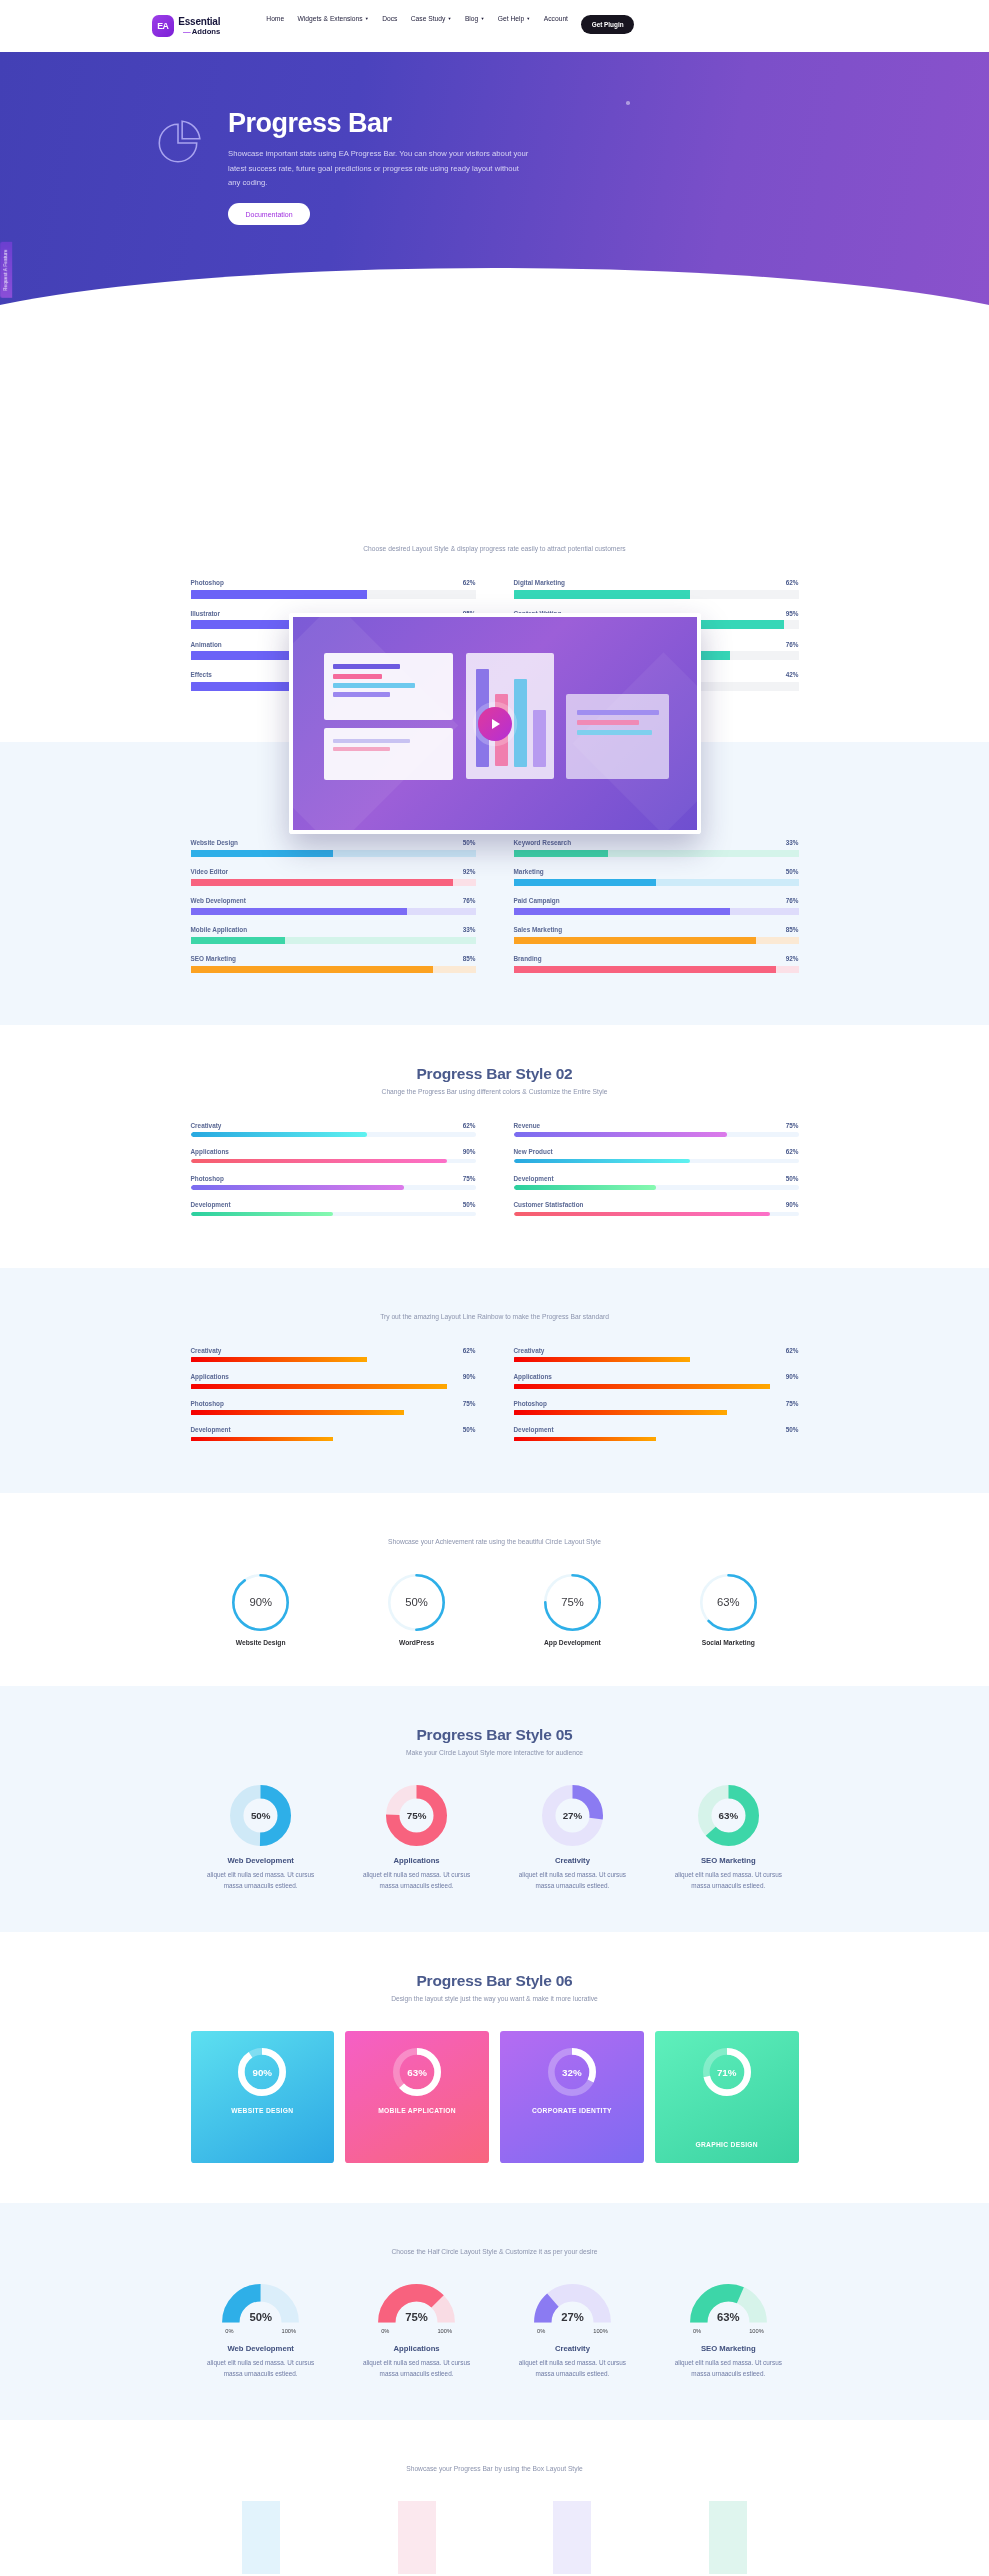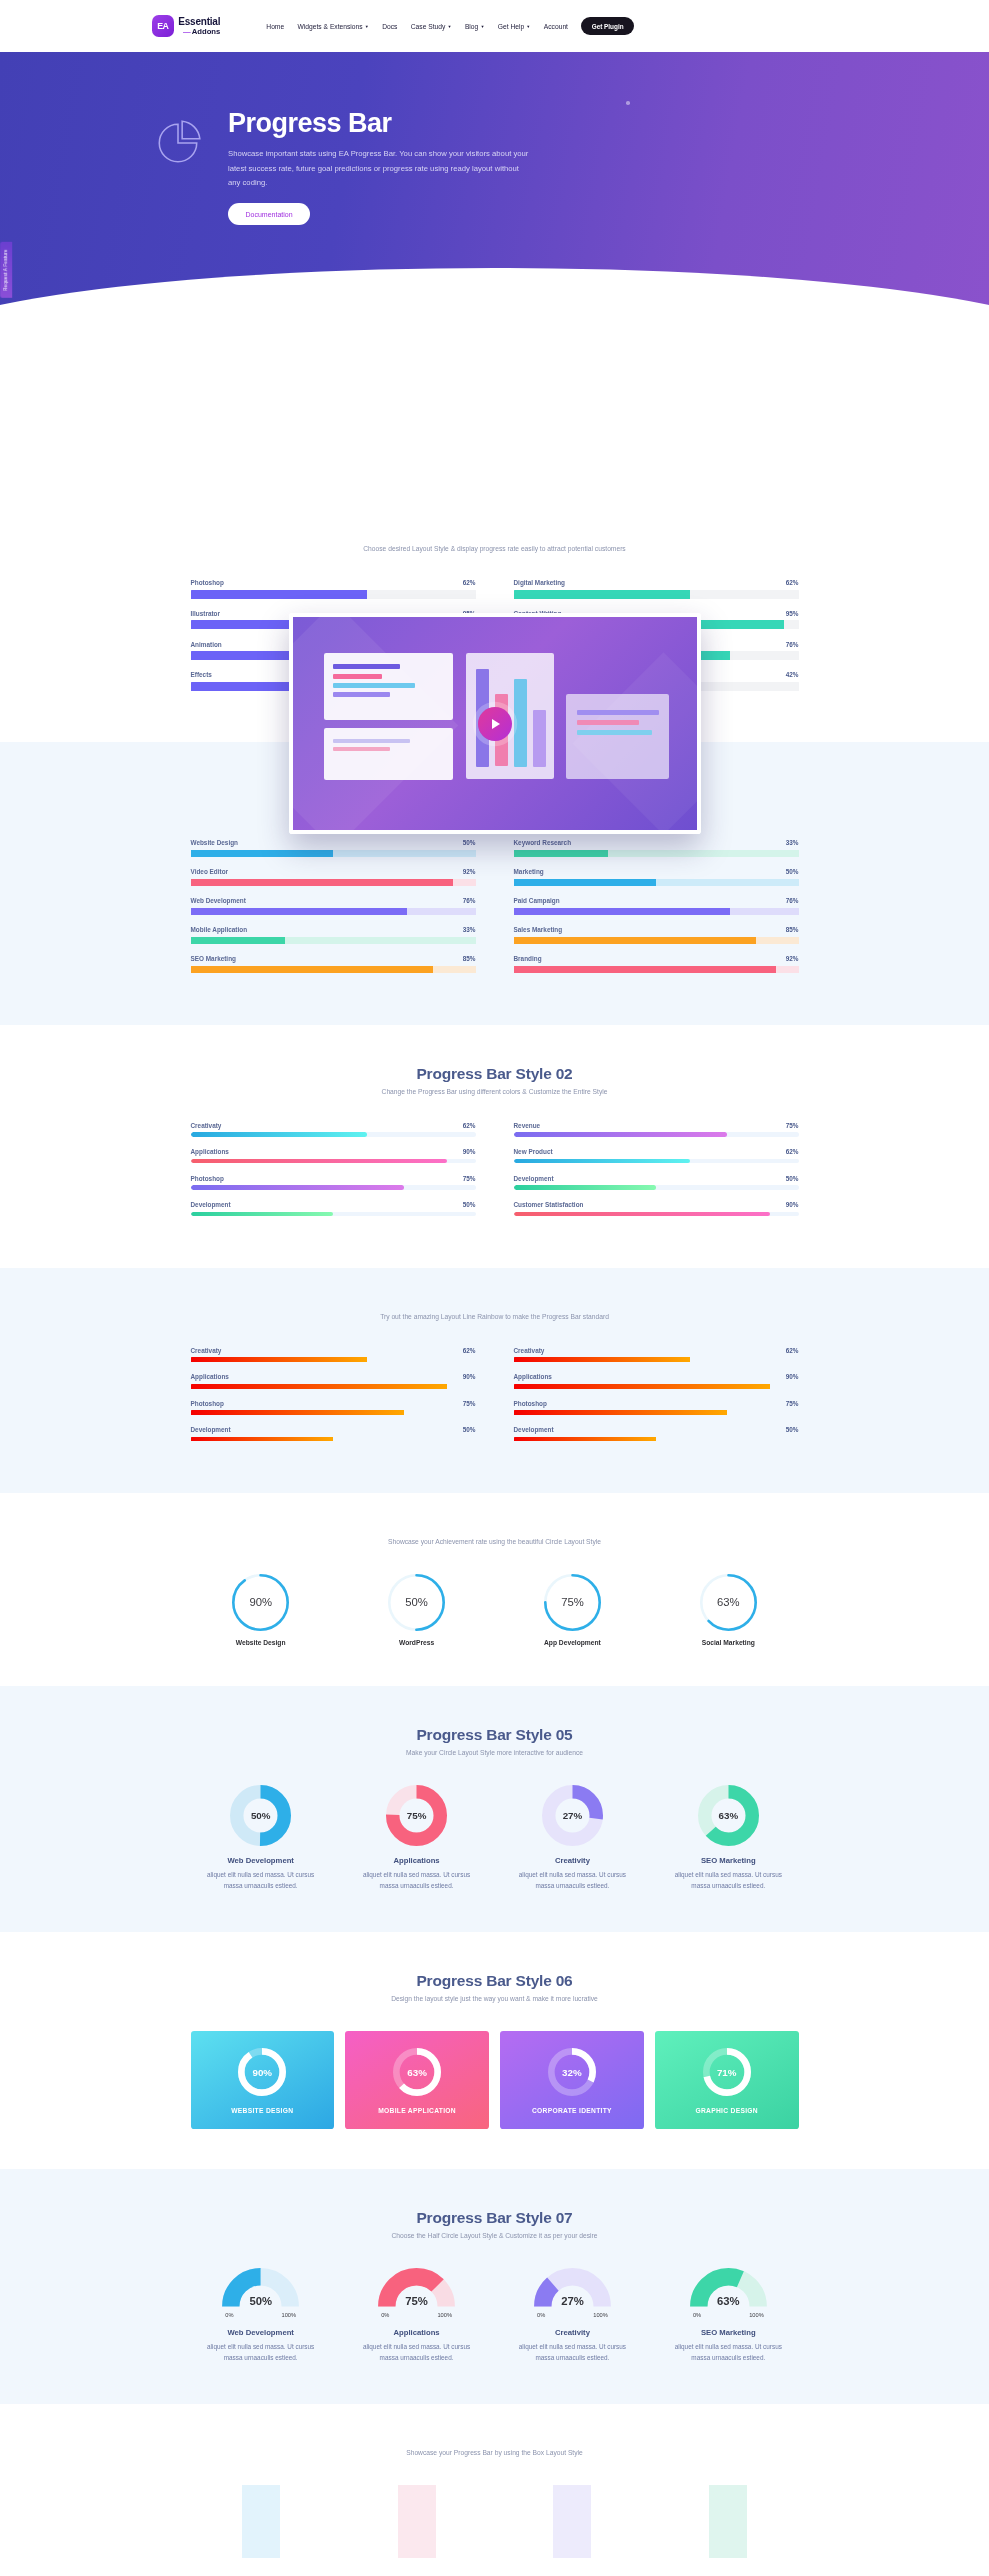--- a/index.html
+++ b/index.html
@@ -9,21 +9,21 @@
     background:#ffffff;
     color:#4a5578;
     -webkit-font-smoothing:antialiased;
   }
 
   
   .site-header{
     height:52px; background:#fff; display:flex; align-items:center;
     justify-content:center; gap:0; position:relative; z-index:40;
   }
-  .hdr-inner{ width:685px; display:flex; align-items:center; }
+  .hdr-inner{ width:685px; display:flex; align-items:flex-start; }
   .brand{ display:flex; align-items:center; gap:4.6px; }
   .brand-mark{
     width:21.6px;height:21.6px;border-radius:6.7px;
     background:linear-gradient(140deg,#9d3fe8,#7b1fd6);
     display:flex;align-items:center;justify-content:center;
     color:#fff;font-size:8.8px;font-weight:700;letter-spacing:-0.5px;
   }
   .brand-text{ line-height:1; }
   .brand-text .b1{ font-size:10px;font-weight:700;color:#16143a;letter-spacing:-0.2px; }
   .brand-text .b2{ font-size:7.7px;font-weight:700;color:#16143a;display:block;text-align:right;margin-top:1px; }
@@ -716,36 +716,35 @@
       <div class="c06" style="background:linear-gradient(150deg,#B56CF2,#7E6AF2);">
         <div class="ring06">
           <svg width="48" height="48" viewBox="0 0 94 94">
     <circle cx="47" cy="47" r="40.5" fill="none" stroke="rgba(255,255,255,.28)" stroke-width="13"></circle>
     <circle cx="47" cy="47" r="40.5" fill="none" stroke="#ffffff" stroke-width="13" stroke-dasharray="81.43008158104743 254.46900494077323" transform="rotate(-90 47 47)"></circle>
   </svg>
           <div class="val">32%</div>
         </div>
         <div class="c06-name">CORPORATE IDENTITY</div>
       </div>
-      <div class="c06" style="background:linear-gradient(150deg,#5FF0BC,#3BD2A2);">
+      <div class="c06" style="background:linear-gradient(150deg,#5FF0BC,#3BD2A2);gap:34px;">
         <div class="ring06">
           <svg width="48" height="48" viewBox="0 0 94 94">
     <circle cx="47" cy="47" r="40.5" fill="none" stroke="rgba(255,255,255,.28)" stroke-width="13"></circle>
     <circle cx="47" cy="47" r="40.5" fill="none" stroke="#ffffff" stroke-width="13" stroke-dasharray="180.672993507949 254.46900494077323" transform="rotate(-90 47 47)"></circle>
   </svg>
           <div class="val">71%</div>
         </div>
         <div class="c06-name">GRAPHIC DESIGN</div>
       </div>
         </div>
     </div>
     </section>
     <section class="sec-alt">
     <div class="wrap">
-      <h2 class="sec-title">Progress Bar Style 07</h2>
       <p class="sec-sub">Choose the Half Circle Layout Style &amp; Customize it as per your desire</p>
       <div class="grid4">
       <div class="circ-wrap">
         <div class="gauge"><svg width="77" height="42" viewBox="0 0 150 82">
     <path d="M17 75 A58 58 0 0 1 133 75" fill="none" stroke="#DBEEFA" stroke-width="34"></path>
     <path d="M17 75 A58 58 0 0 1 133 75" fill="none" stroke="#2EAFE8" stroke-width="34" stroke-dasharray="91.10618695410399 182.212373908208"></path>
   </svg>
           <div class="val">50%</div></div>
         <div class="gauge-ticks">
           <span>0%</span>

